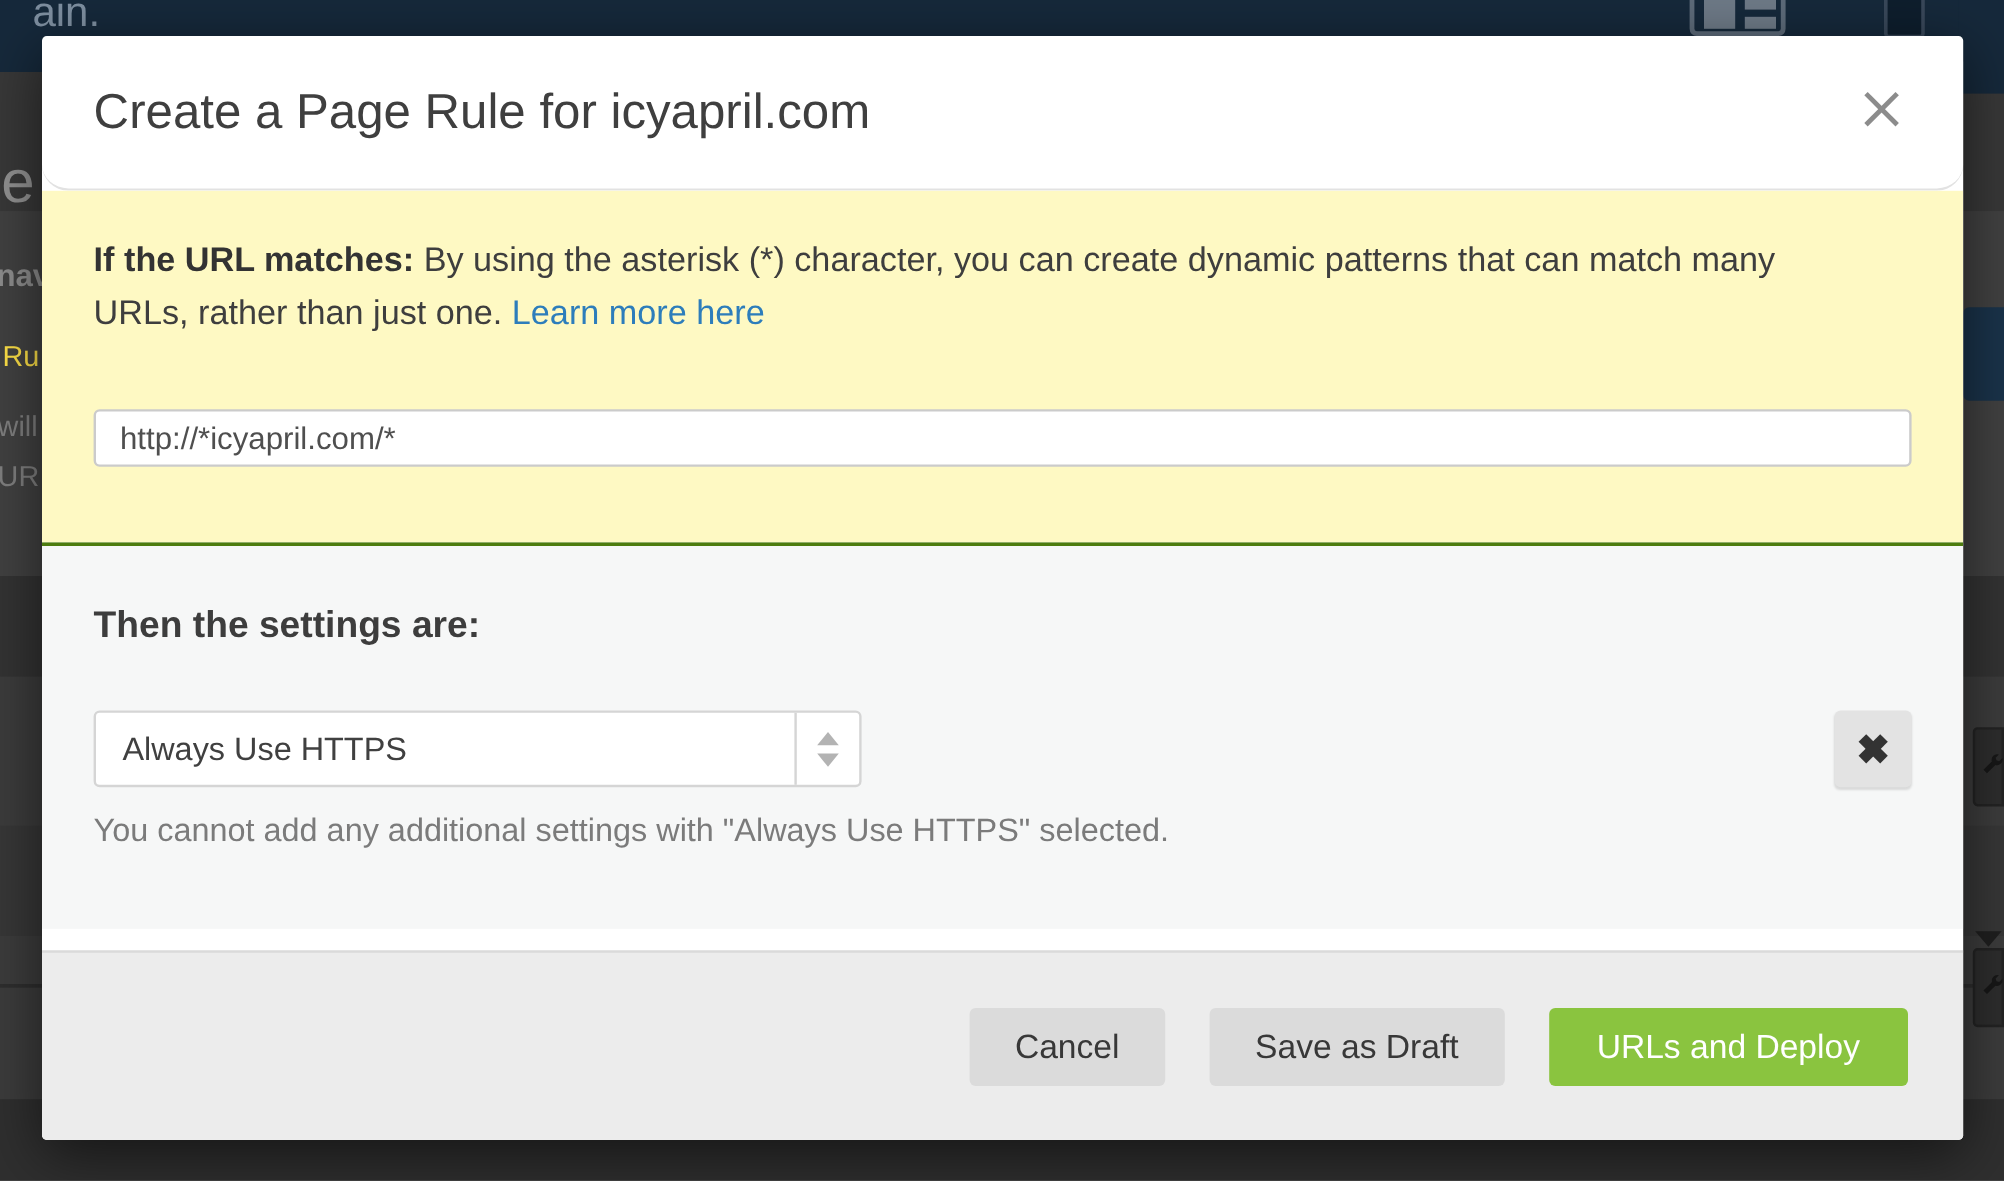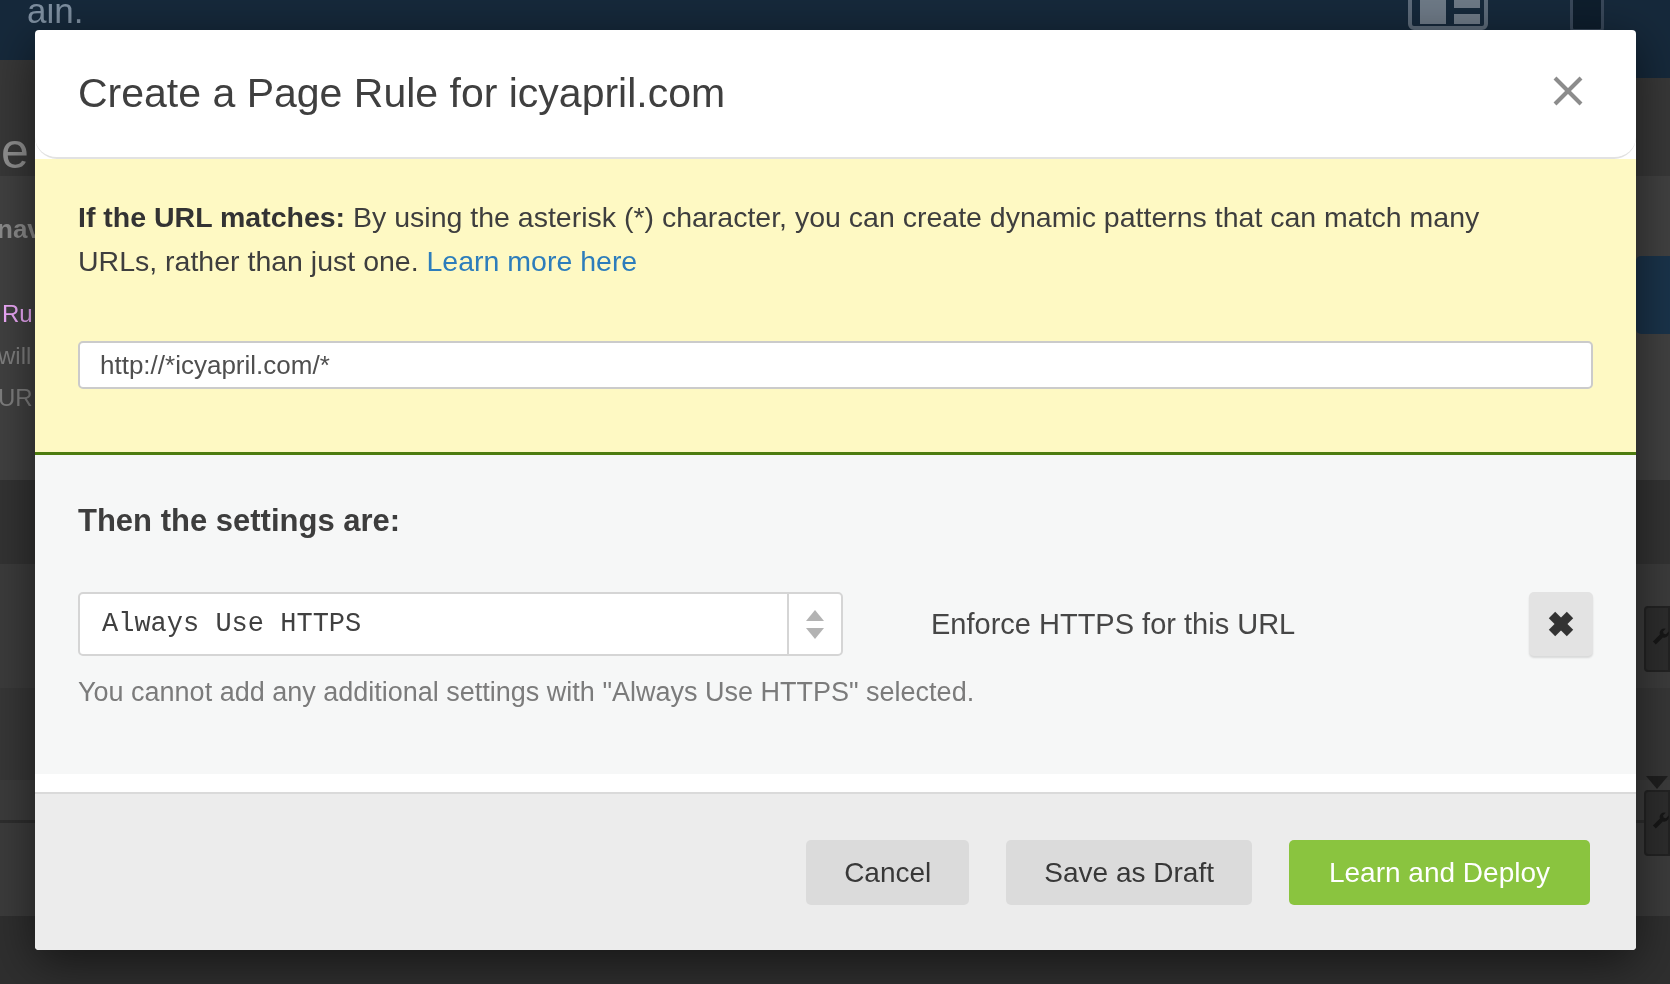--- a/index.html
+++ b/index.html
@@ -30,21 +30,21 @@
   .b3 { top: 480px; height: 84px;  background: #333333; }
   .b4 { top: 564px; height: 124px; background: #3c3c3c; }
   .b5 { top: 688px; height: 92px;  background: #373737; }
   .b6 { top: 780px; height: 136px; background: #3c3c3c; }
   .b6line { top: 820px; height: 3px; background: #2e2e2e; }
   .b7 { top: 916px; height: 68px;  background: #2f2f2f; }
 
   .frag { position: absolute; color: #8a8a8a; white-space: nowrap; }
   .frag-e    { left: 1px;  top: 122px; font-size: 50px; color: #909090; }
   .frag-nav  { left: -3px; top: 214px; font-size: 26px; font-weight: bold; color: #8c8c8c; }
-  .frag-ru   { left: 2px;  top: 300px; font-size: 24px; color: #f0abfc; }
+  .frag-ru   { left: 2px;  top: 284px; font-size: 24px; color: #fde047; }
   .frag-will { left: -2px; top: 342px; font-size: 24px; color: #7f7f7f; }
   .frag-ur   { left: -2px; top: 384px; font-size: 24px; color: #7f7f7f; }
 
   .dim-blue-btn { position: absolute; left: 1636px; top: 256px; width: 34px; height: 78px;
     background: #1a334a; border-radius: 5px 0 0 5px; }
   .dim-tool-btn { position: absolute; left: 1644px; width: 26px; height: 66px;
     background: #2d2d2d; border: 2px solid #232323; border-radius: 4px 0 0 4px; }
   .tool1 { top: 606px; } .tool2 { top: 790px; }
   .dim-tool-btn svg { position: absolute; left: 6px; top: 20px; }
   .dim-chevron { position: absolute; left: 1646px; top: 776px; width: 0; height: 0;
@@ -66,22 +66,22 @@
   .lead b { color: #333333; }
   .lead a { color: #2d7dbb; text-decoration: none; }
   .url-input { position: absolute; left: 43px; top: 182px; width: 1515px; height: 48px;
     border: 2px solid #cbcbcb; border-radius: 5px; background: #ffffff;
     font-family: inherit; font-size: 26px; color: #4f4f4f; padding: 0 20px; }
 
   .settings-section { position: relative; height: 322px; background: #f6f7f7; border-top: 3px solid #4d7c0f; }
   .settings-heading { position: absolute; left: 43px; top: 48px; font-size: 31px; font-weight: bold; color: #3d3d3d; }
   .setting-row { position: absolute; left: 43px; top: 137px; width: 1515px; height: 64px;
     display: flex; align-items: center; }
-  .setting-select { position: relative; width: 765px; height: 64px; background: #ffffff;
-    border: 2px solid #d5d5d5; border-radius: 5px; display: flex; align-items: center; cursor: pointer; font-family: Liberation Mono, monospace; }
+  .setting-select { position: relative; width: 640px; height: 64px; background: #ffffff;
+    border: 2px solid #d5d5d5; border-radius: 5px; display: flex; align-items: center; cursor: pointer; }
   .setting-select .value { padding-left: 22px; font-size: 27px; color: #404040; }
   .select-arrows { position: absolute; right: 0; top: 0; width: 54px; height: 60px;
     border-left: 2px solid #d5d5d5; display: flex; flex-direction: column;
     align-items: center; justify-content: center; gap: 7px; }
   .tri-up { width: 0; height: 0; border-left: 9px solid transparent; border-right: 9px solid transparent;
     border-bottom: 11px solid #b3b3b3; }
   .tri-down { width: 0; height: 0; border-left: 9px solid transparent; border-right: 9px solid transparent;
     border-top: 11px solid #b3b3b3; }
   .setting-desc { margin-left: 88px; font-size: 29px; color: #464646; }
   .remove-btn { margin-left: auto; width: 64px; height: 64px; background: #e3e3e3; border: none;
@@ -163,31 +163,30 @@
     <h2 class="settings-heading">Then the settings are:</h2>
 
     <div class="setting-row">
       <div class="setting-select">
         <span class="value">Always Use HTTPS</span>
         <span class="select-arrows">
           <span class="tri-up"></span>
           <span class="tri-down"></span>
         </span>
       </div>
-      <span class="setting-desc">Enforce HTTPS for this URL</span>
       <button class="remove-btn">
         <svg width="34" height="34" viewBox="0 0 34 34">
           <line x1="8" y1="8" x2="26" y2="26" stroke="#333333" stroke-width="9"></line>
           <line x1="26" y1="8" x2="8" y2="26" stroke="#333333" stroke-width="9"></line>
         </svg>
       </button>
     </div>
 
     <p class="helper">You cannot add any additional settings with "Always Use HTTPS" selected.</p>
   </div>
 
   <div class="modal-footer">
     <button class="btn btn-gray">Cancel</button>
     <button class="btn btn-gray">Save as Draft</button>
-    <button class="btn btn-green">Learn and Deploy</button>
+    <button class="btn btn-green">URLs and Deploy</button>
   </div>
 
 </div>
 
 </body></html>

